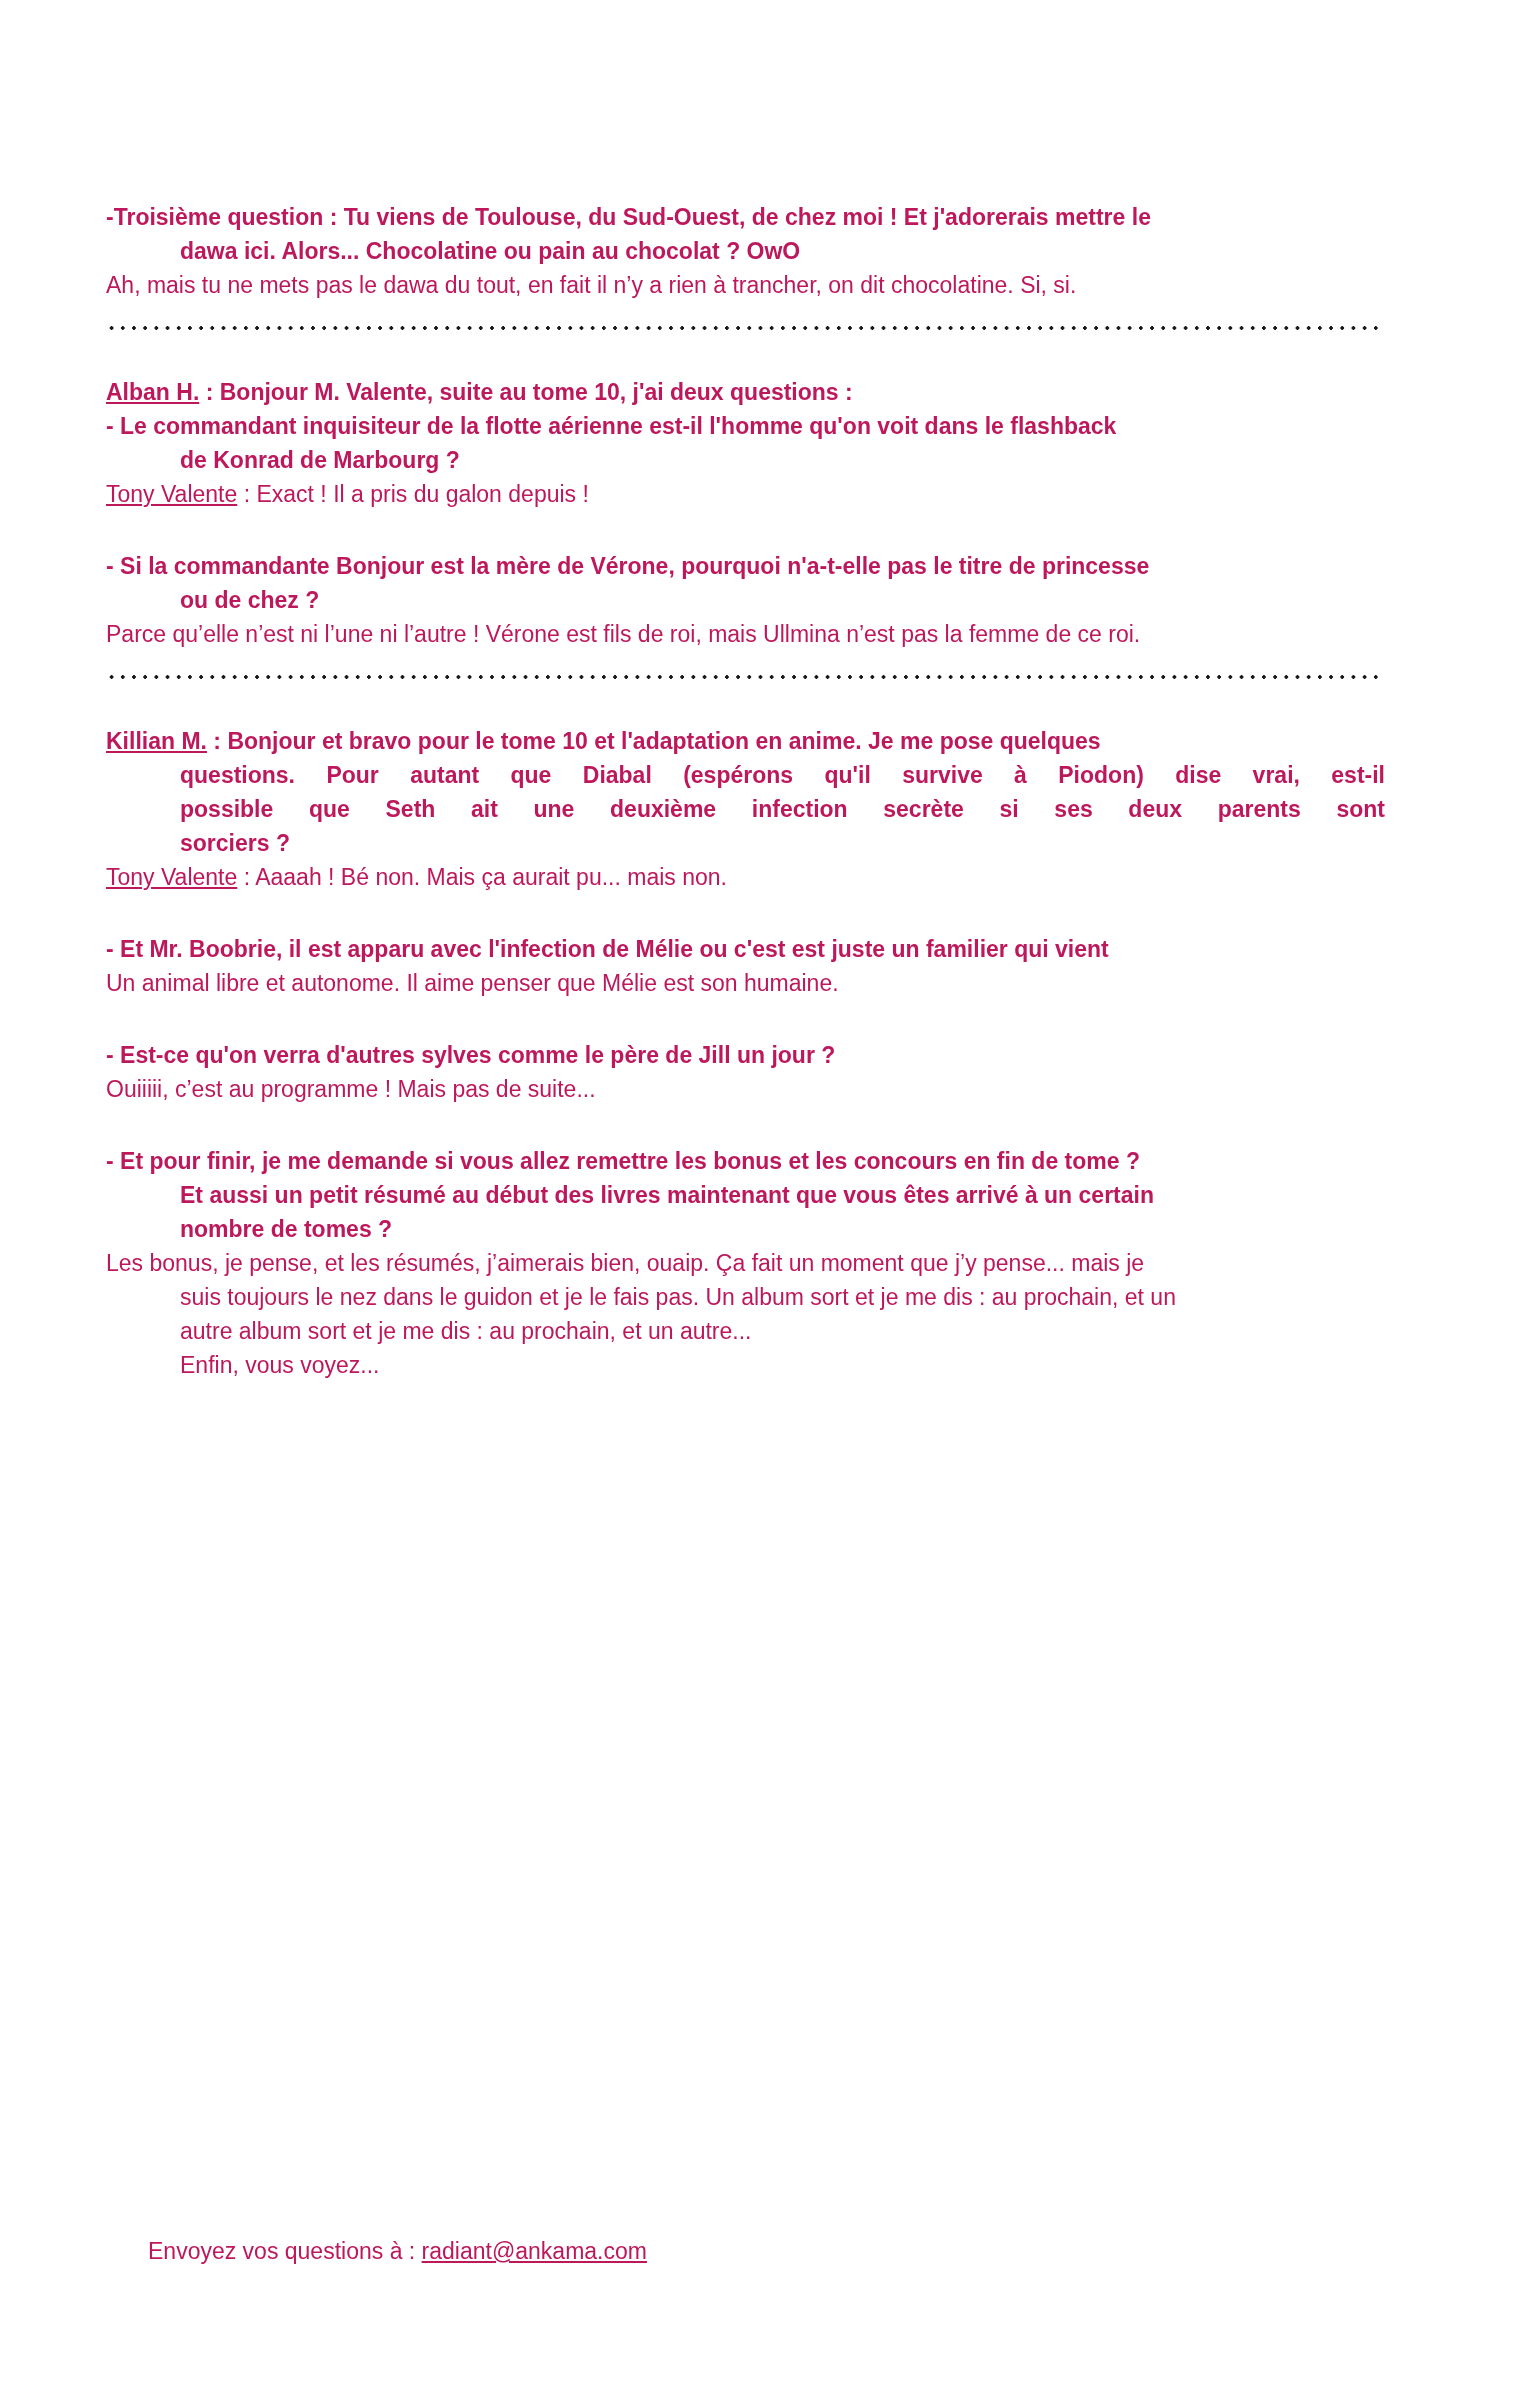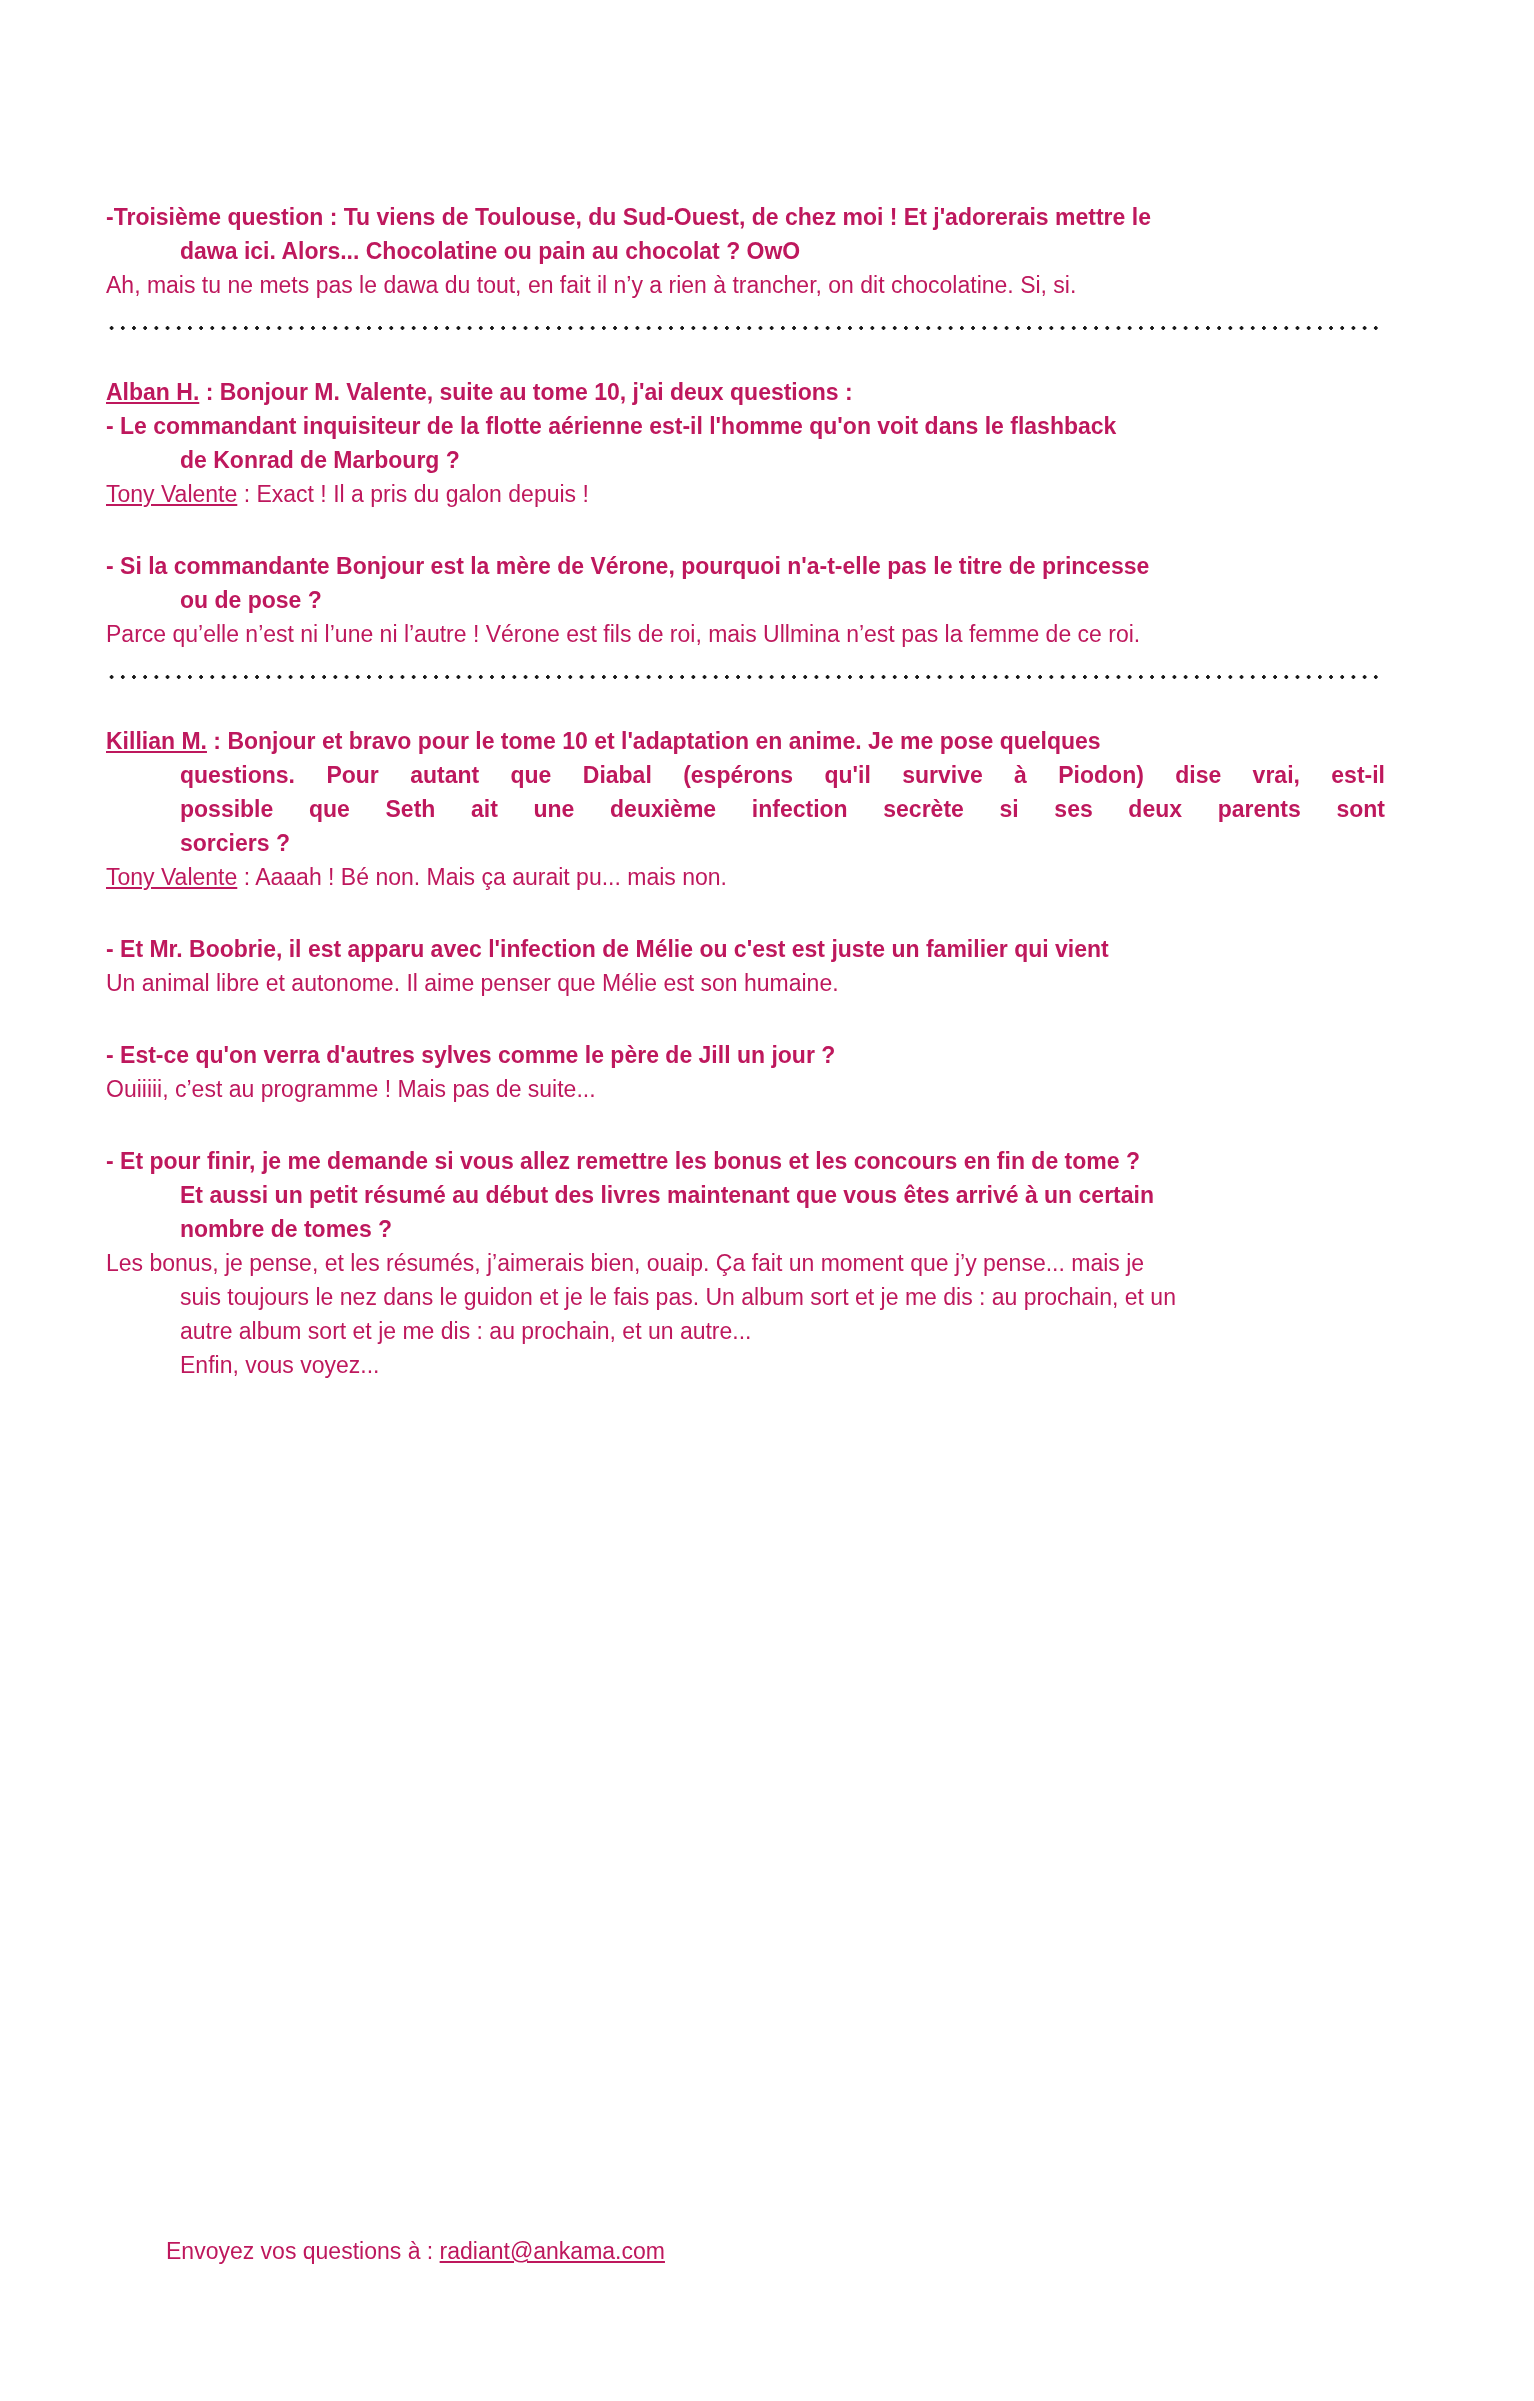--- a/index.html
+++ b/index.html
@@ -44,21 +44,20 @@
     background-position: left center;
     background-repeat: repeat-x;
   }
   .footer {
     position: absolute;
     left: 148px;
     top: 2234px;
     font-size: 23px;
     line-height: 34px;
     font-weight: 400;
-    margin-left: 18px;
   }
   .email {
     color: inherit;
     text-decoration: underline;
     cursor: pointer;
   }
 </style>
 </head>
 <body>
 
@@ -75,21 +74,21 @@
       <div class="block q">
         <div class="line"><span class="name">Alban H.</span> : Bonjour M. Valente, suite au tome 10, j'ai deux questions :</div>
         <div class="line">- Le commandant inquisiteur de la flotte aérienne est-il l'homme qu'on voit dans le flashback</div>
         <div class="line indent">de Konrad de Marbourg ?</div>
       </div>
       <div class="block a">
         <div class="line"><span class="name">Tony Valente</span> : Exact ! Il a pris du galon depuis !</div>
       </div>
       <div class="block q gap">
         <div class="line">- Si la commandante Bonjour est la mère de Vérone, pourquoi n'a-t-elle pas le titre de princesse</div>
-        <div class="line indent">ou de pose ?</div>
+        <div class="line indent">ou de chez ?</div>
       </div>
       <div class="block a">
         <div class="line">Parce qu’elle n’est ni l’une ni l’autre ! Vérone est fils de roi, mais Ullmina n’est pas la femme de ce roi.</div>
       </div>
       <div class="separator"></div>
       <div class="block q">
         <div class="line"><span class="name">Killian M.</span> : Bonjour et bravo pour le tome 10 et l'adaptation en anime. Je me pose quelques</div>
         <div class="line indent justify">questions. Pour autant que Diabal (espérons qu'il survive à Piodon) dise vrai, est-il</div>
         <div class="line indent justify">possible que Seth ait une deuxième infection secrète si ses deux parents sont</div>
         <div class="line indent">sorciers ?</div>

